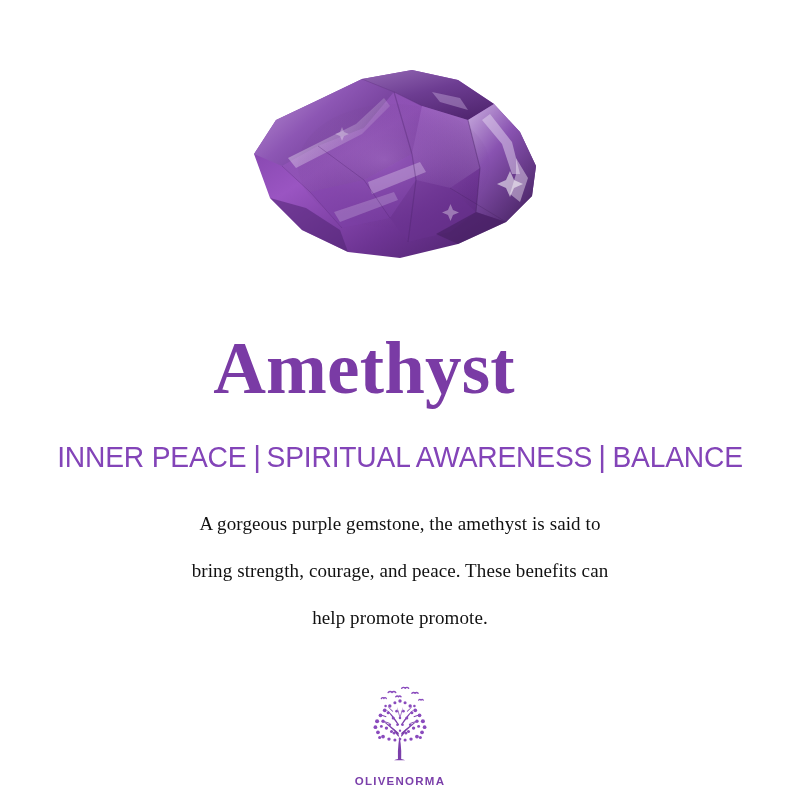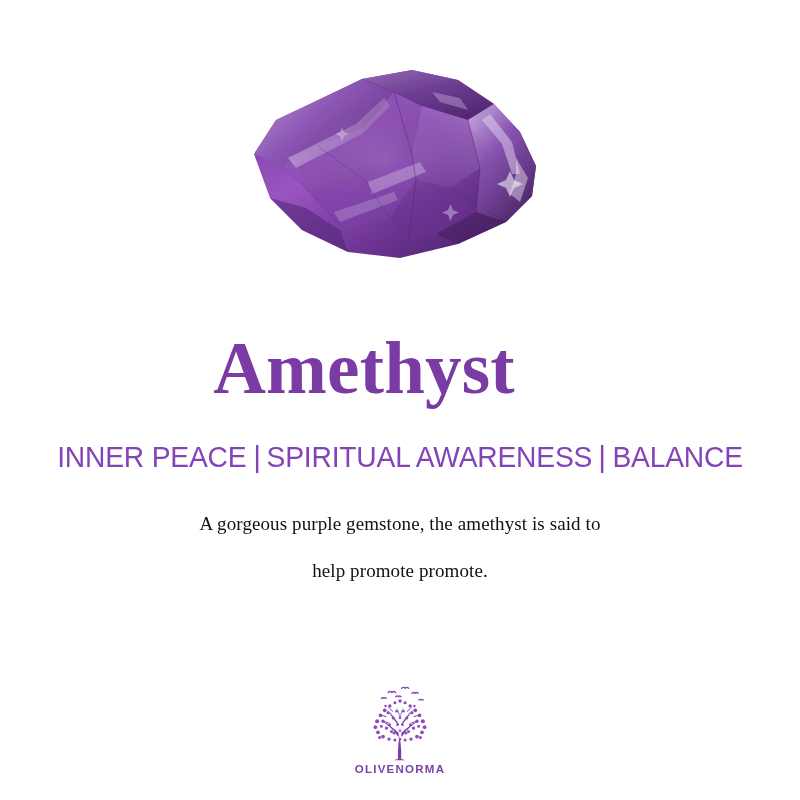--- a/index.html
+++ b/index.html
@@ -116,21 +116,21 @@
     display: flex;
     flex-direction: column;
     align-items: center;
   }
   .brand-mark {
     width: 86px;
     height: 78px;
     display: block;
   }
   .brand-name {
-    margin-top: 2px;
+    margin-top: 14px;
     font-family: "Liberation Sans", "DejaVu Sans", sans-serif;
     font-size: 11.5px;
     font-weight: 700;
     letter-spacing: 1.25px;
     color: #7b3faa;
     line-height: 1;
   }
 </style>
 </head>
 <body>
@@ -219,20 +219,21 @@
   </div>
 
   <div class="title">Amethyst</div>
 
   <div class="subtitle">
     <span class="kw">INNER PEACE</span><span class="sep">|</span><span class="kw">SPIRITUAL AWARENESS</span><span class="sep">|</span><span class="kw">BALANCE</span>
   </div>
 
   <div class="desc">
     <span class="line">A gorgeous purple gemstone, the amethyst is said to</span>
+    <span class="line">bring strength, courage, and peace. These benefits can</span>
     <span class="line">help promote promote.</span>
   </div>
 
   <div class="brand">
     <svg class="brand-mark" viewBox="0 0 100 92" xmlns="http://www.w3.org/2000/svg">
       <g fill="#7b3faa">
 
         <path d="M47.6 88.5 q-0.4 -10 0.6 -18 q0.5 -4.6 1.3 -9 q0.8 4.4 1.3 9 q1 8 0.6 18 q2.4 0.4 4.6 1.4 l-13 0 q2.2 -1 4.6 -1.4 z"></path>
         <path d="M48.6 60 q-3 -4.4 -6.6 -7.6 q1 3.2 3 6 q1.8 2.6 3.6 4.2 z"></path>
         <path d="M51.4 60 q3 -4.4 6.6 -7.6 q-1 3.2 -3 6 q-1.8 2.6 -3.6 4.2 z"></path>

